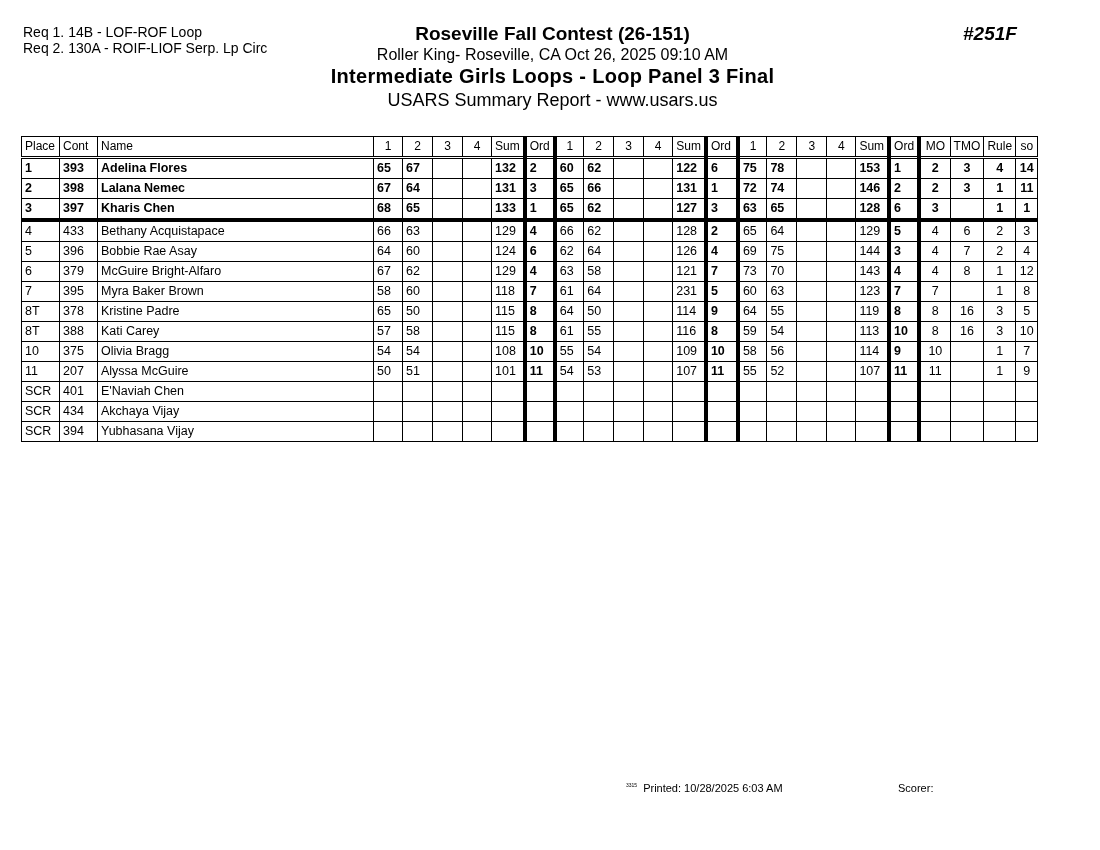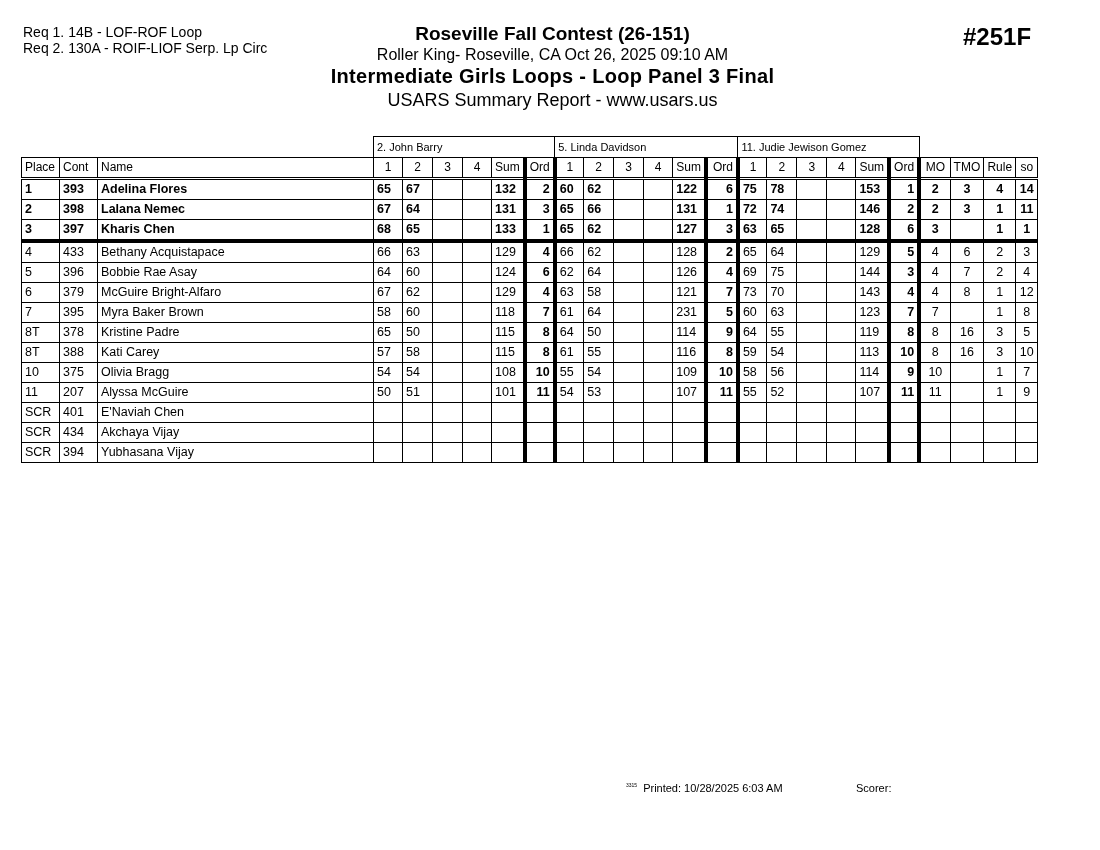--- a/index.html
+++ b/index.html
@@ -5,39 +5,39 @@
   html, body { margin: 0; padding: 0; background: #ffffff; }
   body { width: 1100px; height: 850px; position: relative; font-family: "Liberation Sans", sans-serif; color: #000; overflow: hidden; }
   .req { position: absolute; left: 23px; font-size: 14px; line-height: 15px; }
   .req1 { top: 25px; }
   .req2 { top: 41px; }
   .center-line { position: absolute; left: 0; width: 1105px; text-align: center; white-space: nowrap; }
   .contest-title { top: 23px; font-size: 19px; font-weight: bold; line-height: 22px; }
   .venue { top: 45px; font-size: 16px; line-height: 19px; }
   .event-title { top: 64px; font-size: 20px; font-weight: bold; line-height: 24px; letter-spacing: 0.3px; }
   .report { top: 90px; font-size: 18px; line-height: 21px; }
-  .event-no { position: absolute; left: 963px; top: 23px; font-size: 24px; font-weight: bold; }
+  .event-no { position: absolute; left: 963px; top: 23px; font-size: 19px; font-weight: bold; font-style: italic; }
 
   table.results { position: absolute; left: 21px; top: 136px; border-collapse: collapse; font-size: 12.5px; table-layout: fixed; }
   table.results td { border: 1px solid #000; height: 19px; padding: 0 3px; white-space: nowrap; overflow: hidden; line-height: 19px; }
   table.results tr.judge-row td { height: 20px; font-size: 11px; }
   table.results tr.judge-row td.blank { border: none; }
   table.results tr.judge-row td.judge { border: 1px solid #000; border-bottom: 1px solid #000; }
   table.results tr.hdr td { height: 19px; font-size: 12px; border-bottom: 3px double #000; }
   .c { text-align: center; }
   .r { }
-  td.ord { border-left: 4px solid #000 !important; border-right: 4px solid #000 !important; text-align: right; font-weight: bold; }
+  td.ord { border-left: 4px solid #000 !important; border-right: 4px solid #000 !important; text-align: left; font-weight: bold; }
   tr.podium td { font-weight: bold; }
   tr.podium-last td { border-bottom: 4px solid #000; }
   tr.hdr td.lbl { text-align: left; }
 
   .footer { position: absolute; top: 782px; font-size: 11px; }
   .footer .tiny { font-size: 5px; vertical-align: super; margin-right: 6px; }
   .printed { left: 626px; }
-  .scorer { left: 856px; }
+  .scorer { left: 898px; }
 </style>
 </head>
 <body>
 
 <div class="req req1">Req  1.  14B - LOF-ROF Loop</div>
 <div class="req req2">Req  2.  130A - ROIF-LIOF Serp. Lp Circ</div>
 <div class="center-line contest-title">Roseville Fall Contest (26-151)</div>
 <div class="center-line venue">Roller King- Roseville, CA  Oct 26, 2025  09:10 AM</div>
 <div class="center-line event-title">Intermediate Girls Loops - Loop Panel 3 Final</div>
 <div class="center-line report">USARS Summary Report - www.usars.us</div>
@@ -65,27 +65,20 @@
       <col style="width:30px">
       <col style="width:29px">
       <col style="width:32px">
       <col style="width:30px">
     <col style="width:31px">
       <col style="width:33px">
       <col style="width:32px">
       <col style="width:22px">
   </colgroup>
   <tbody id="tbody">
-    <tr class="judge-row">
-      <td class="blank" colspan="3"></td>
-      <td class="judge" colspan="6">2.  John Barry</td>
-      <td class="judge" colspan="6">5.  Linda Davidson</td>
-      <td class="judge" colspan="6">11.  Judie Jewison Gomez</td>
-      <td class="blank" colspan="4"></td>
-    </tr>
     <tr class="hdr">
       <td class="lbl">Place</td>
       <td class="lbl">Cont</td>
       <td class="lbl">Name</td>
       <td class="c">1</td>
       <td class="c">2</td>
       <td class="c">3</td>
       <td class="c">4</td>
       <td class="c">Sum</td>
       <td class="ord" style="font-weight:normal">Ord</td>

